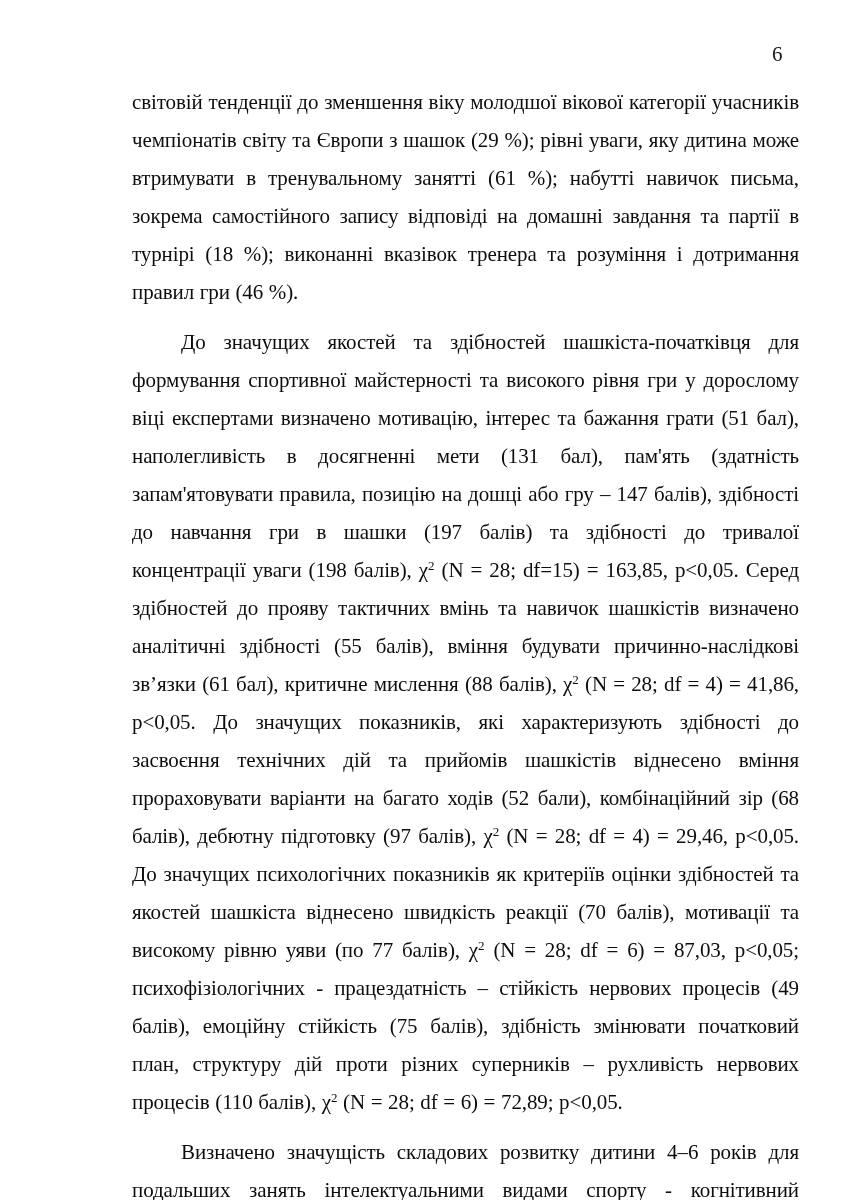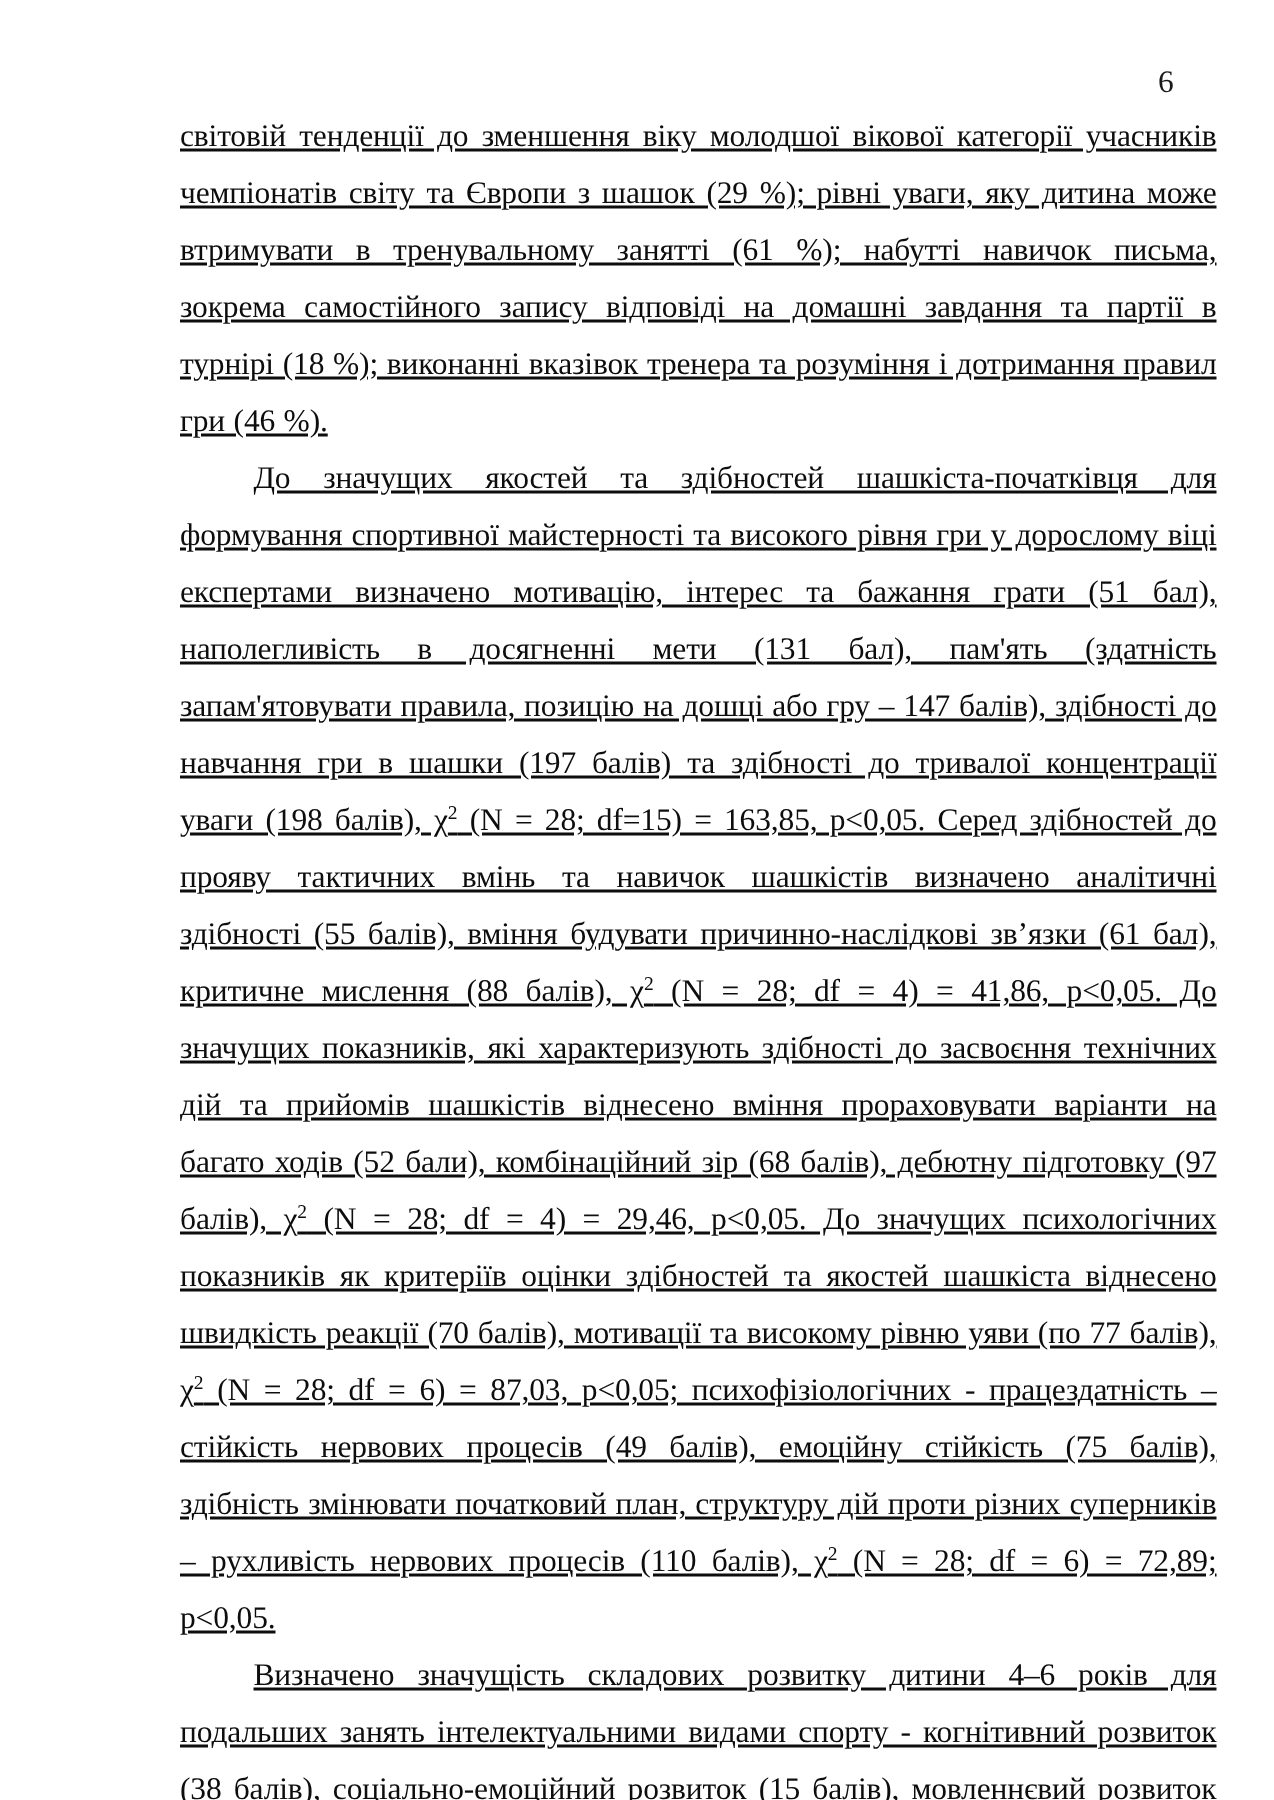--- a/index.html
+++ b/index.html
@@ -29,24 +29,23 @@
     top: 71px;
     left: 120px;
     width: 691px;
     font-size: 21px;
     line-height: 38px;
     text-align: justify;
     letter-spacing: -0.1px;
     word-spacing: 0.5px;
   }
   .para {
-    margin: 0;
+    margin: 12px;
     padding: 0;
     text-indent: 0;
-    text-decoration: underline;
   }
   .para.indent {
     text-indent: 49px;
   }
   .content sup {
     font-size: 0.62em;
     line-height: 0;
     vertical-align: baseline;
     position: relative;
     top: -0.55em;

